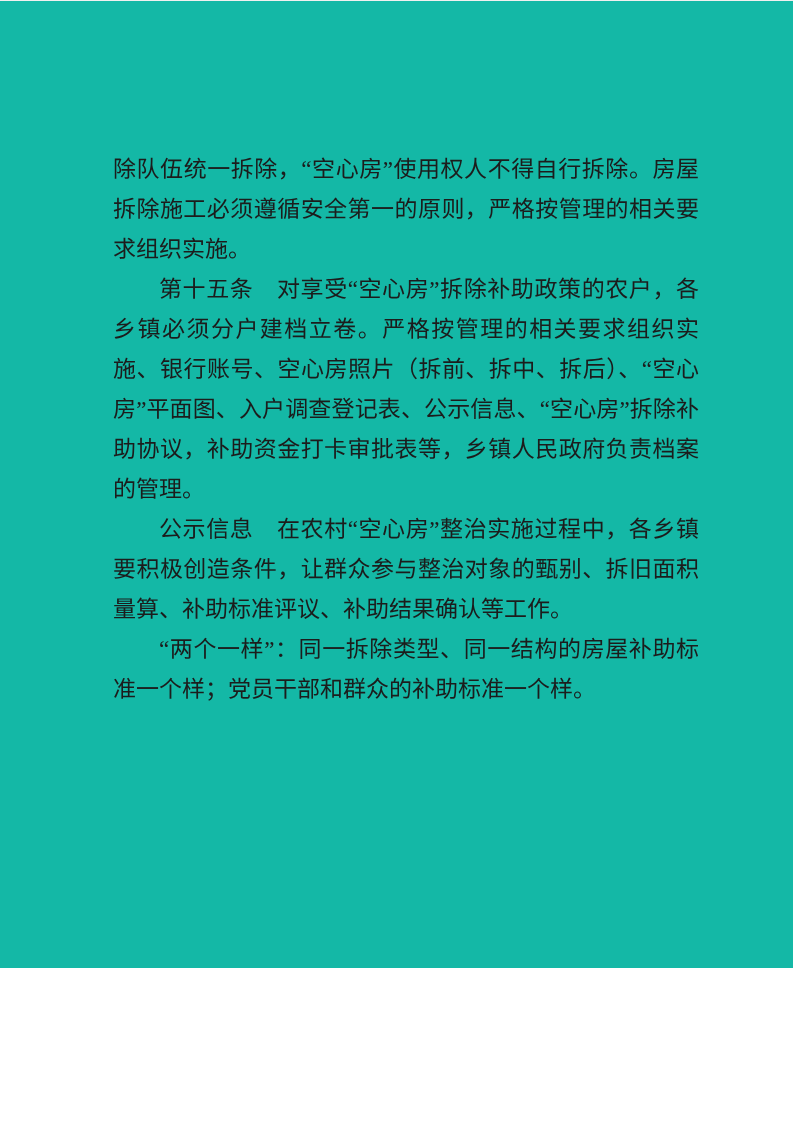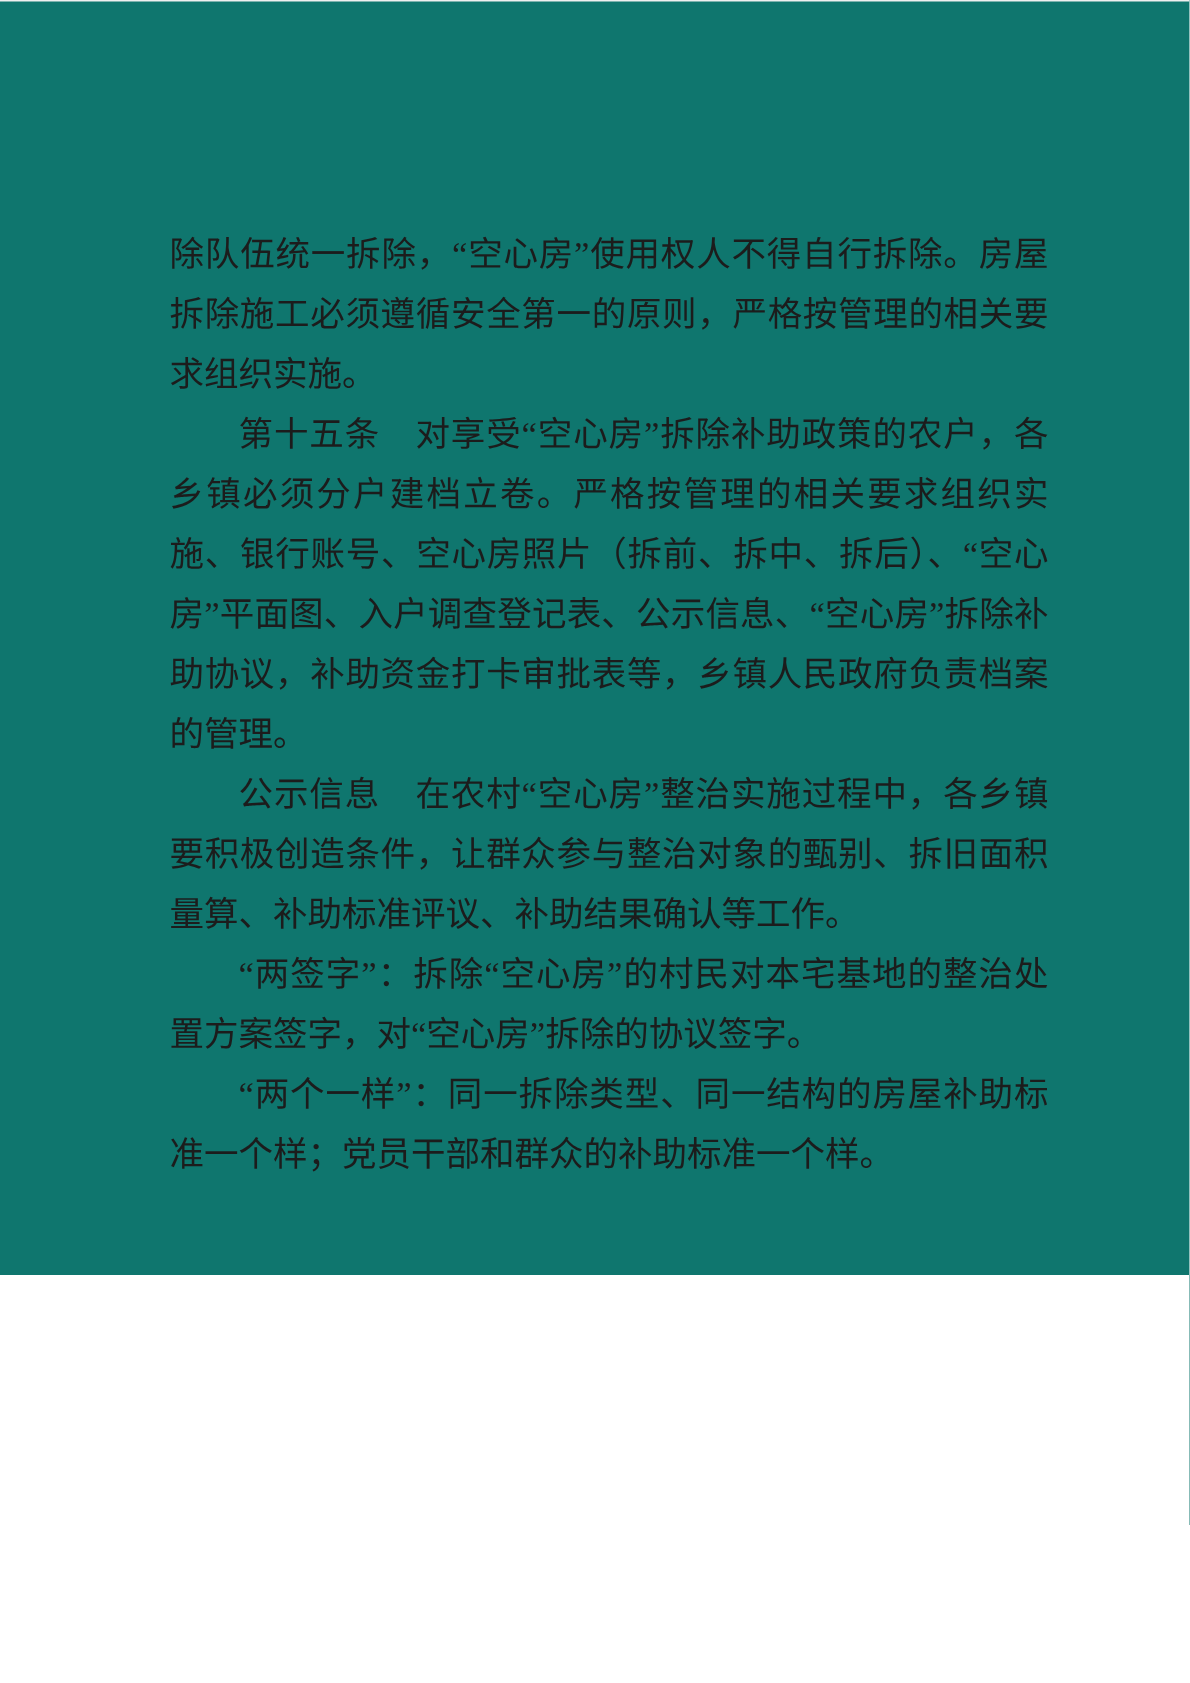--- a/index.html
+++ b/index.html
@@ -3,22 +3,22 @@
 <meta charset="utf-8">
 <style>
   html, body {
     margin: 0;
     padding: 0;
     background: #ffffff;
   }
   .page {
     position: relative;
     width: 793px;
-    height: 850px;
-    background: #0f766e;
+    height: 968px;
+    background: #14b8a6;
     overflow: hidden;
     font-family: "Liberation Serif", "DejaVu Serif", serif;
     color: #1c1c1c;
     box-sizing: border-box;
     border-top: 1px solid #f0f0f0;
   }
   .body-text {
     position: absolute;
     left: 113px;
     top: 149px;
@@ -47,17 +47,16 @@
   }
 </style>
 </head>
 <body>
 
 <div class="page">
   <div class="body-text">
     <p class="para continuation">除队伍统一拆除，“空心房”使用权人不得自行拆除。房屋拆除施工必须遵循安全第一的原则，严格按管理的相关要求组织实施。</p>
     <p class="para">第十五条　对享受“空心房”拆除补助政策的农户，各乡镇必须分户建档立卷。严格按管理的相关要求组织实施、银行账号、空心房照片（拆前、拆中、拆后）、“空心房”平面图、入户调查登记表、公示信息、“空心房”拆除补助协议，补助资金打卡审批表等，乡镇人民政府负责档案的管理。</p>
     <p class="para">公示信息　在农村“空心房”整治实施过程中，各乡镇要积极创造条件，让群众参与整治对象的甄别、拆旧面积量算、补助标准评议、补助结果确认等工作。</p>
-    <p class="para">“两签字”：拆除“空心房”的村民对本宅基地的整治处置方案签字，对“空心房”拆除的协议签字。</p>
     <p class="para">“两个一样”：同一拆除类型、同一结构的房屋补助标准一个样；党员干部和群众的补助标准一个样。</p>
   </div>
   <div class="page-number">-9-</div>
 </div>
 
 </body></html>

